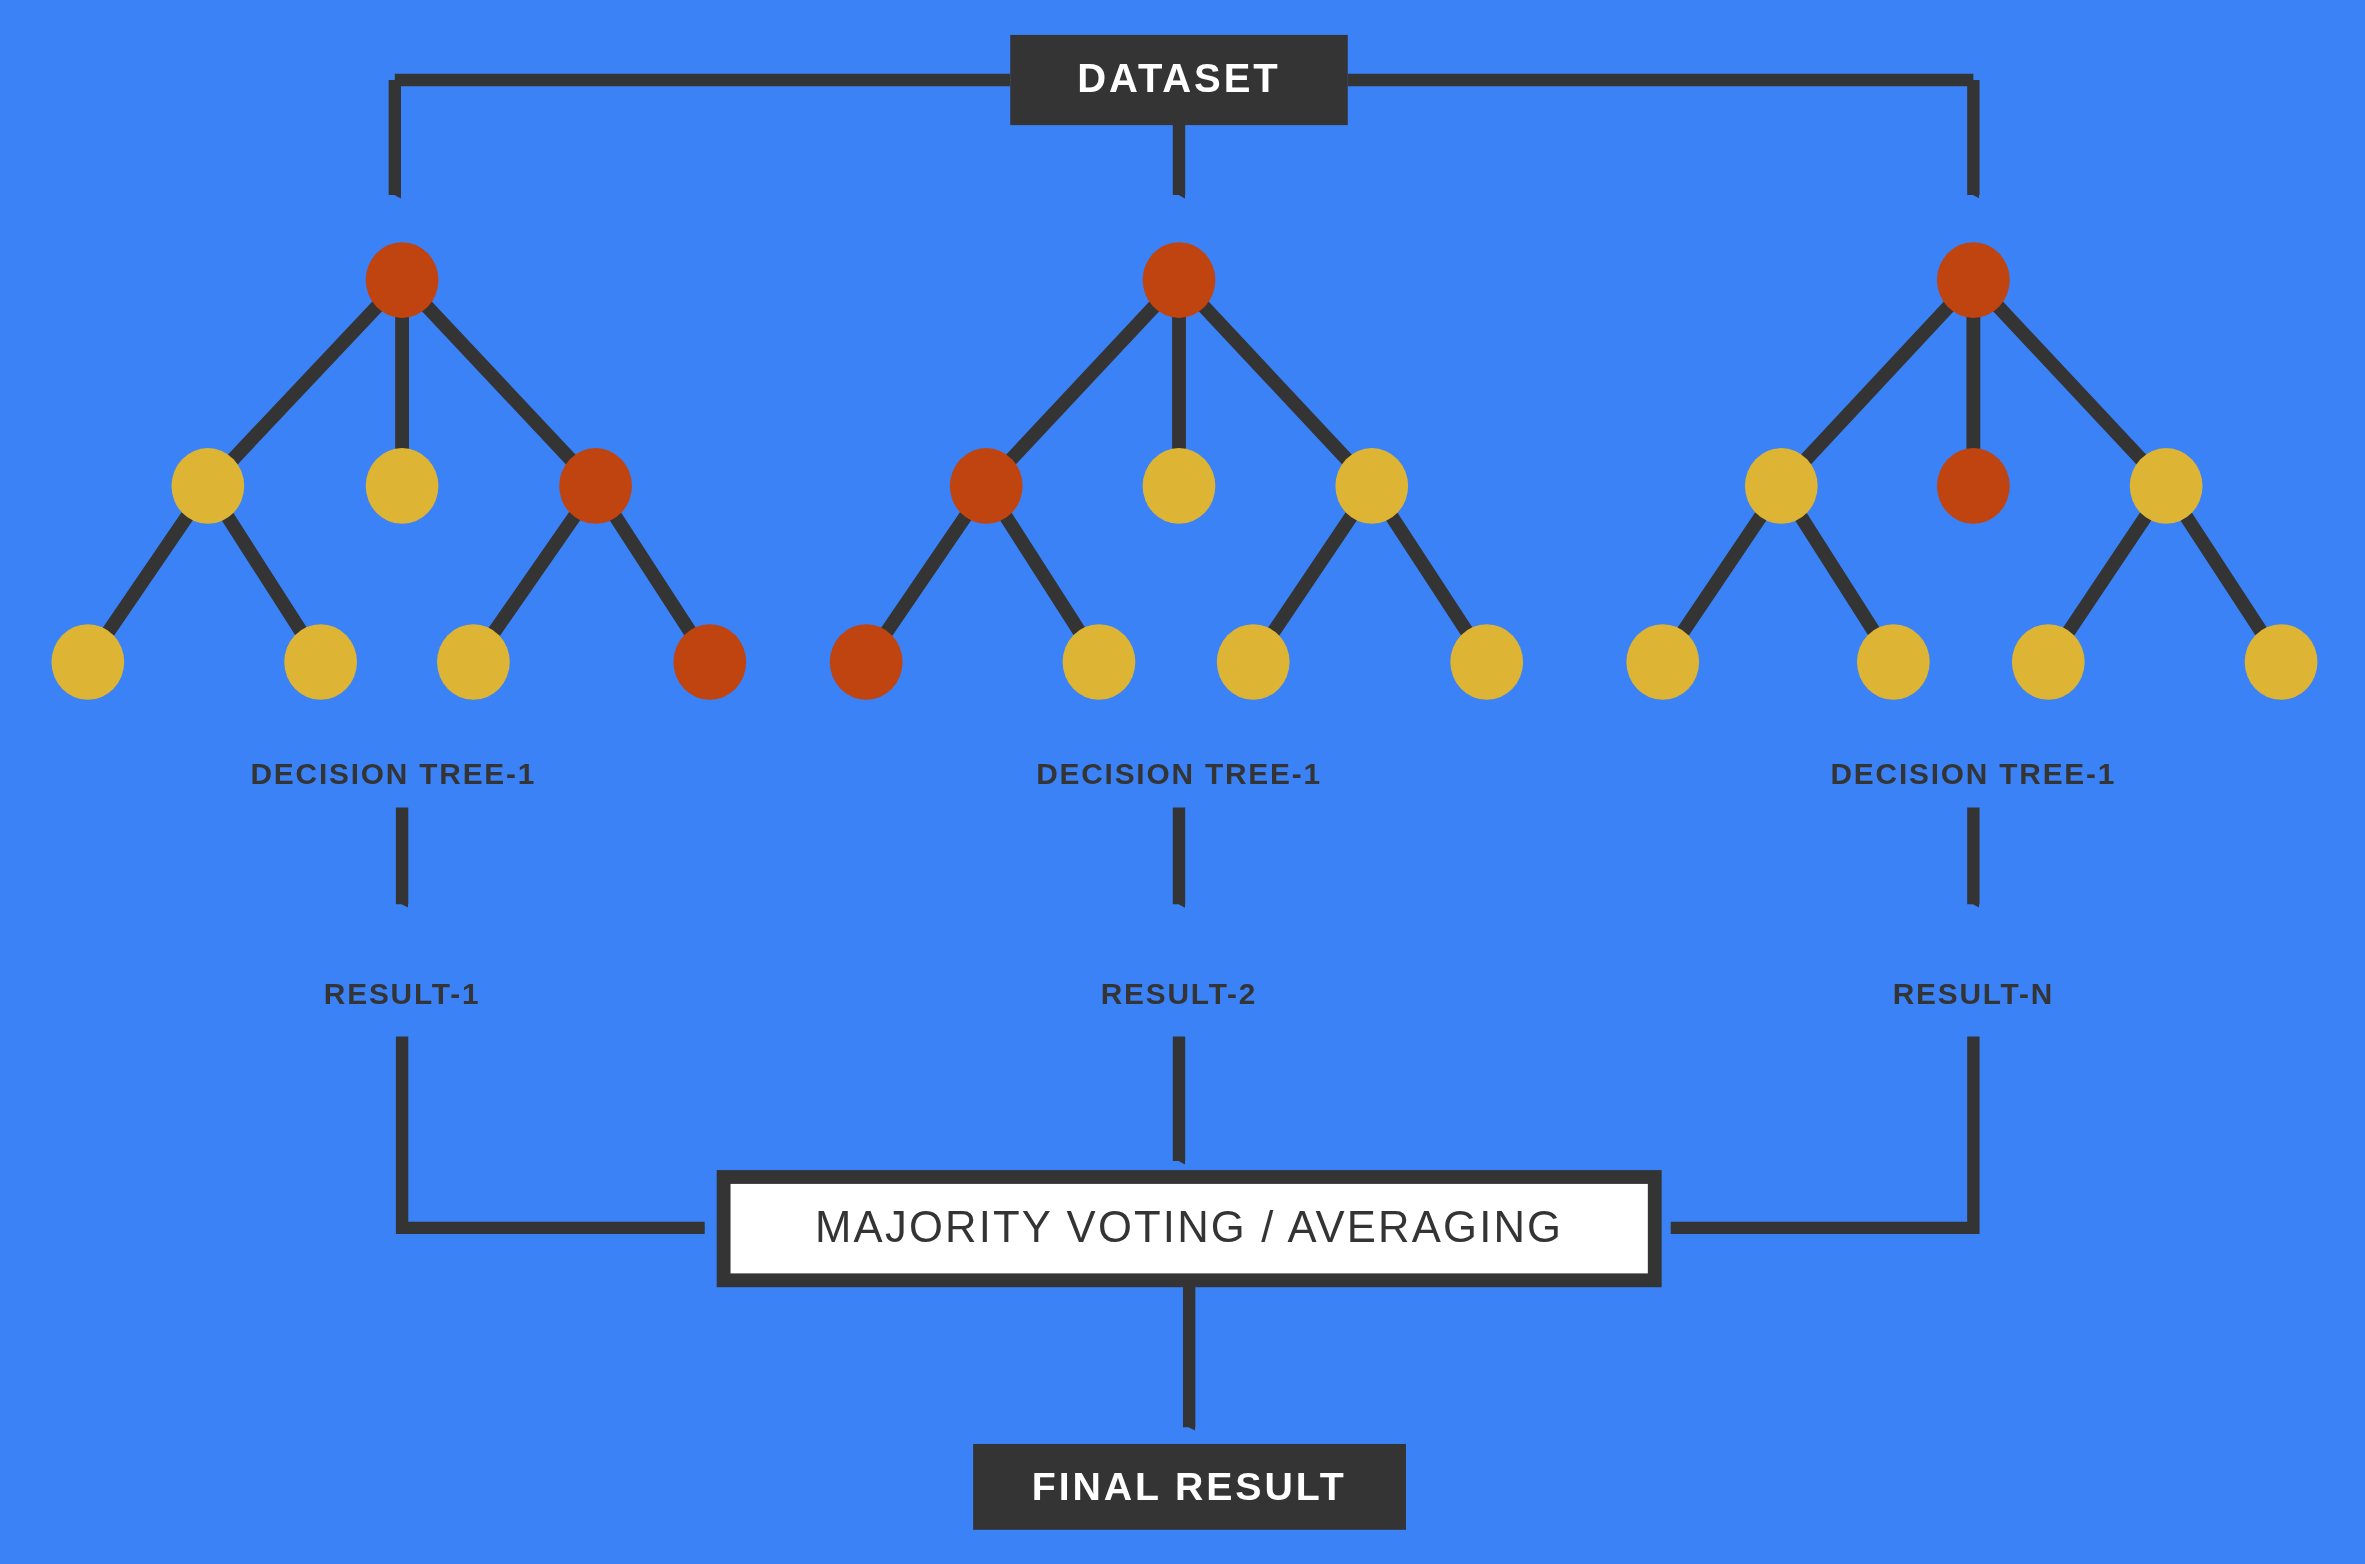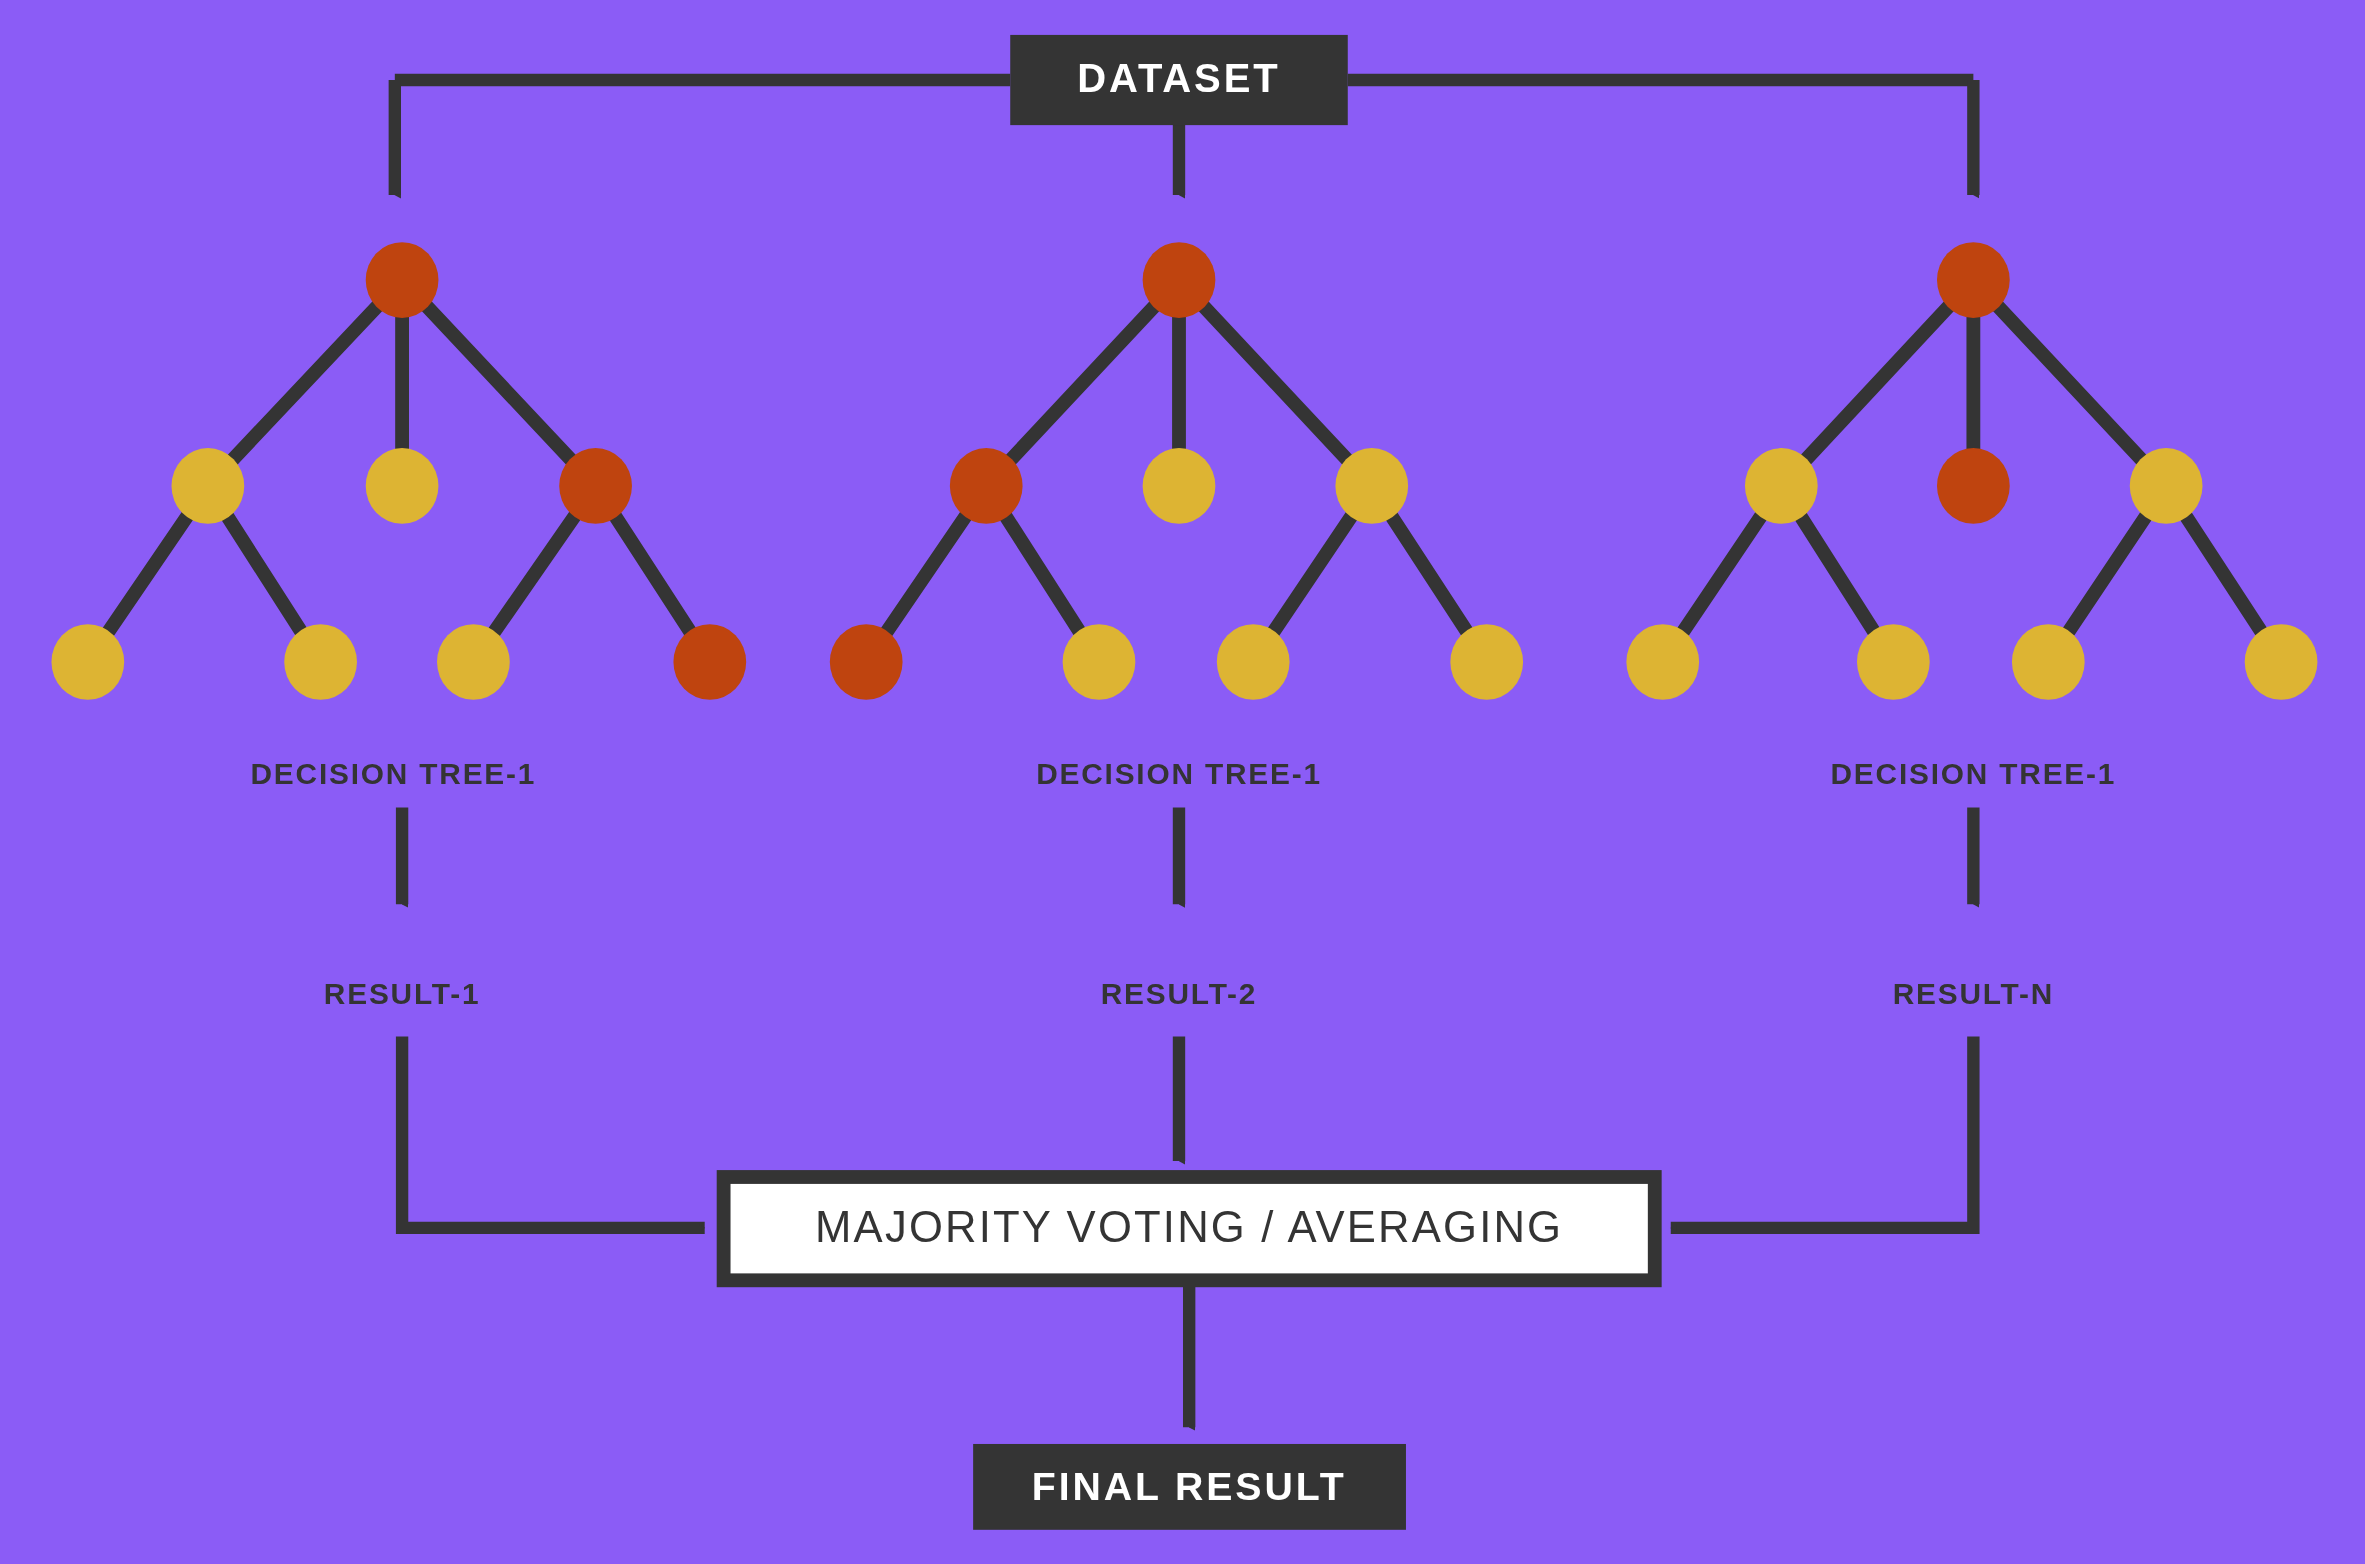--- a/index.html
+++ b/index.html
@@ -10,21 +10,21 @@
   body {
     width: 2366px;
     height: 1564px;
     font-family: "Liberation Sans", sans-serif;
     overflow: hidden;
   }
   #diagram-root {
     position: relative;
     width: 2366px;
     height: 1564px;
-    background: #8b5cf6;
+    background: #3b82f6;
   }
   svg#canvas {
     position: absolute;
     top: 0; left: 0;
     width: 2366px;
     height: 1564px;
     display: block;
   }
   .box-label-text {
     font-family: "Liberation Sans", sans-serif;

